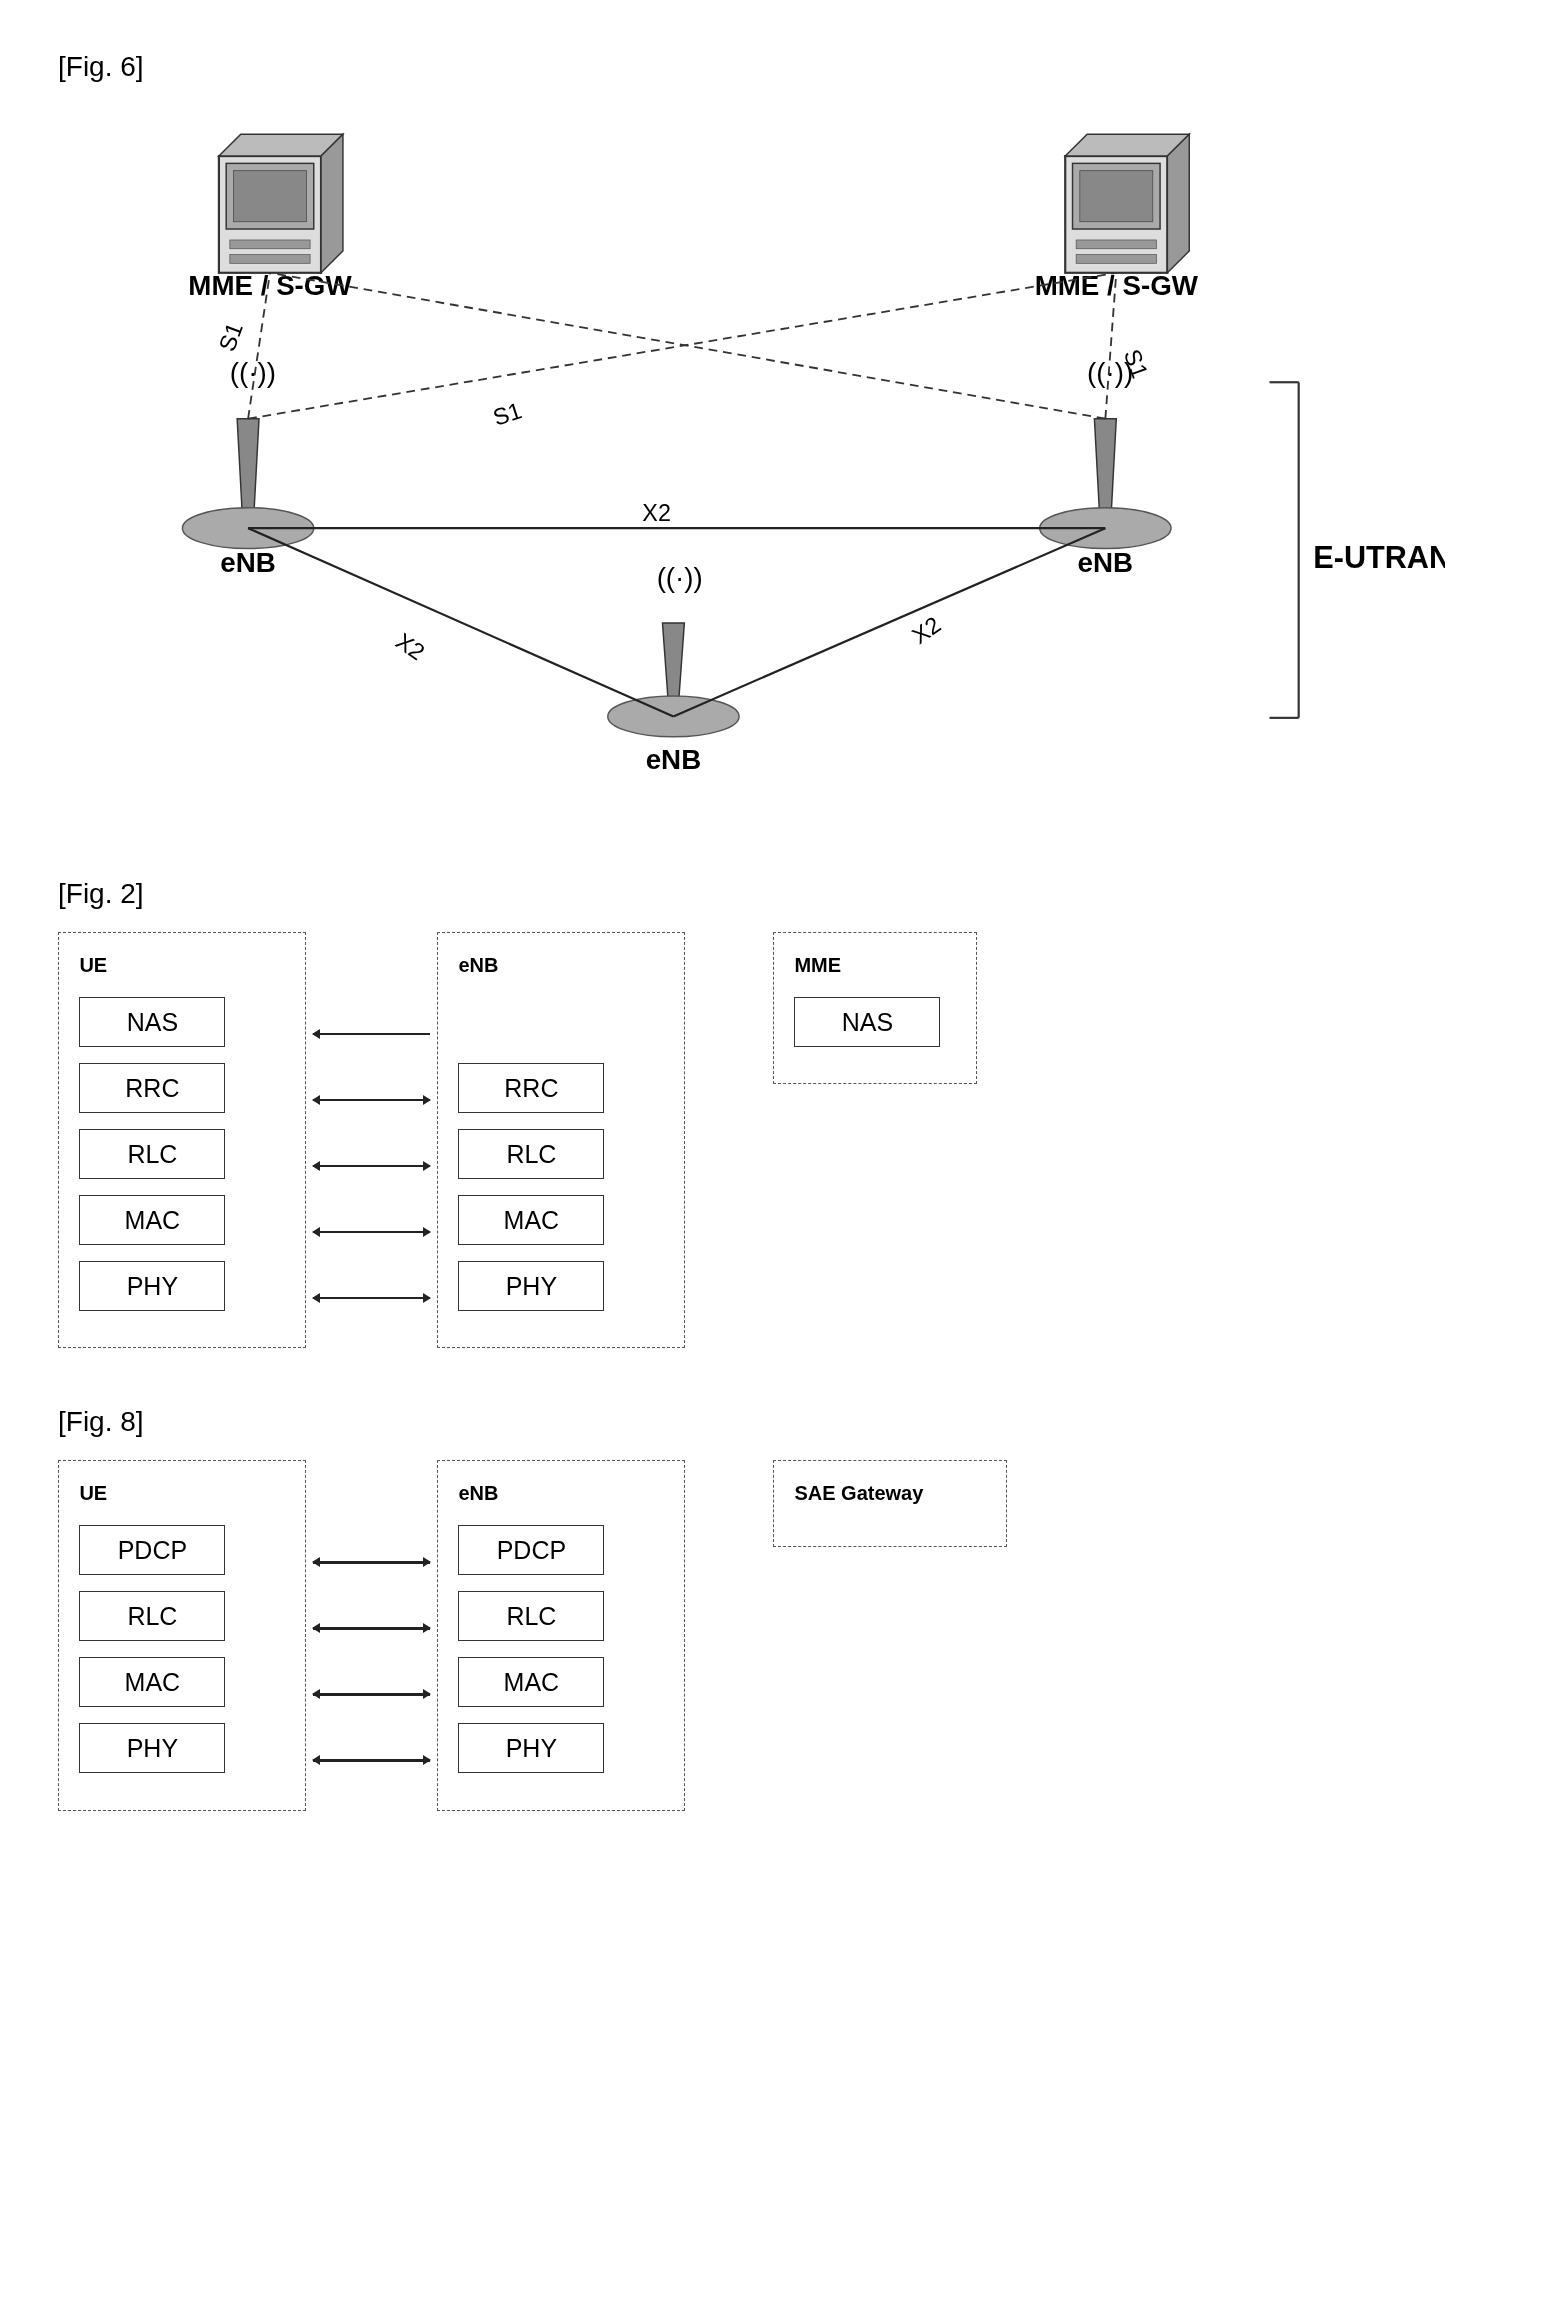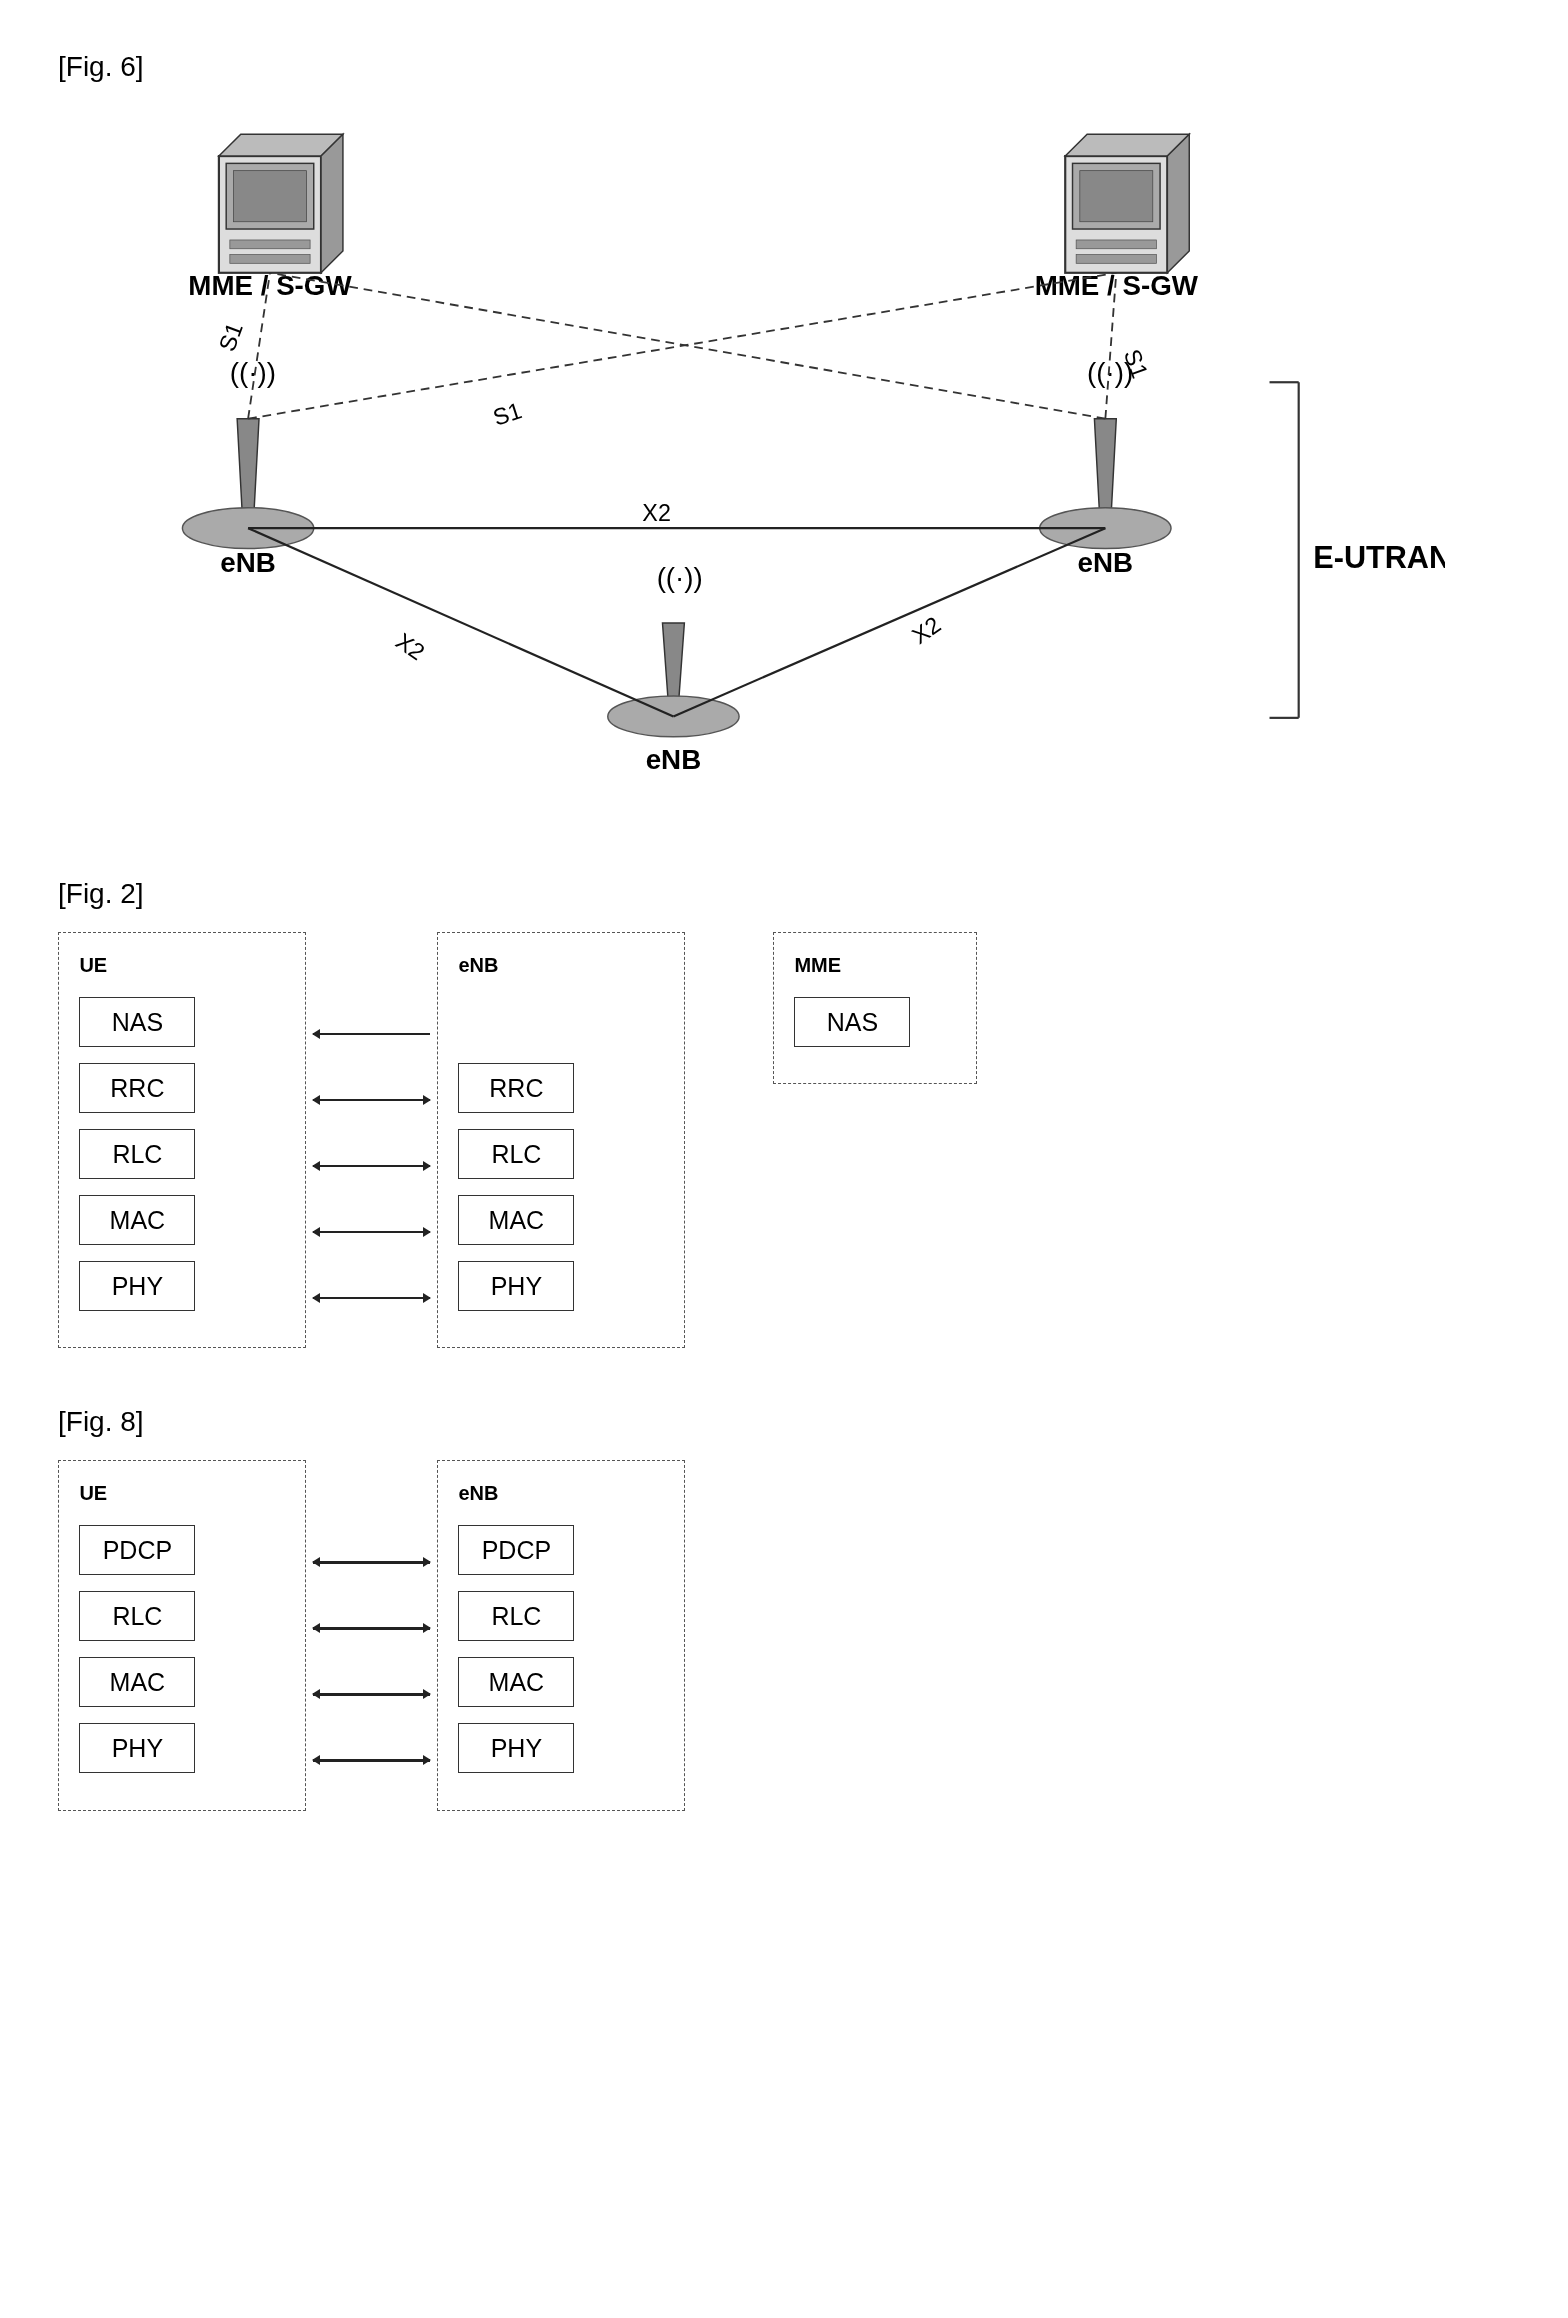--- a/index.html
+++ b/index.html
@@ -45,21 +45,21 @@
 
     .layer-row {
       display: flex;
       align-items: center;
       margin-bottom: 16px;
       position: relative;
     }
 
     .layer-box {
       border: 1.5px solid #333;
-      width: 116px;
+      width: 146px;
       height: 50px;
       display: flex;
       align-items: center;
       justify-content: center;
       font-size: 25px;
       background: #fff;
     }
 
     .col-ue {
       border: 1.5px dashed #555;
@@ -408,15 +408,18 @@
 
       <div class="layer-row">
         <div class="layer-box">
             <span>PHY</span>
           </div>
       </div>
     </div>
 
     <div style="width:88px;"></div>
 
+    <div class="col-sae" style="margin-left:0;">
+      <div class="protocol-box-title">SAE Gateway</div>
+    </div>
   </div>
 </div>
 
 
 </body></html>

